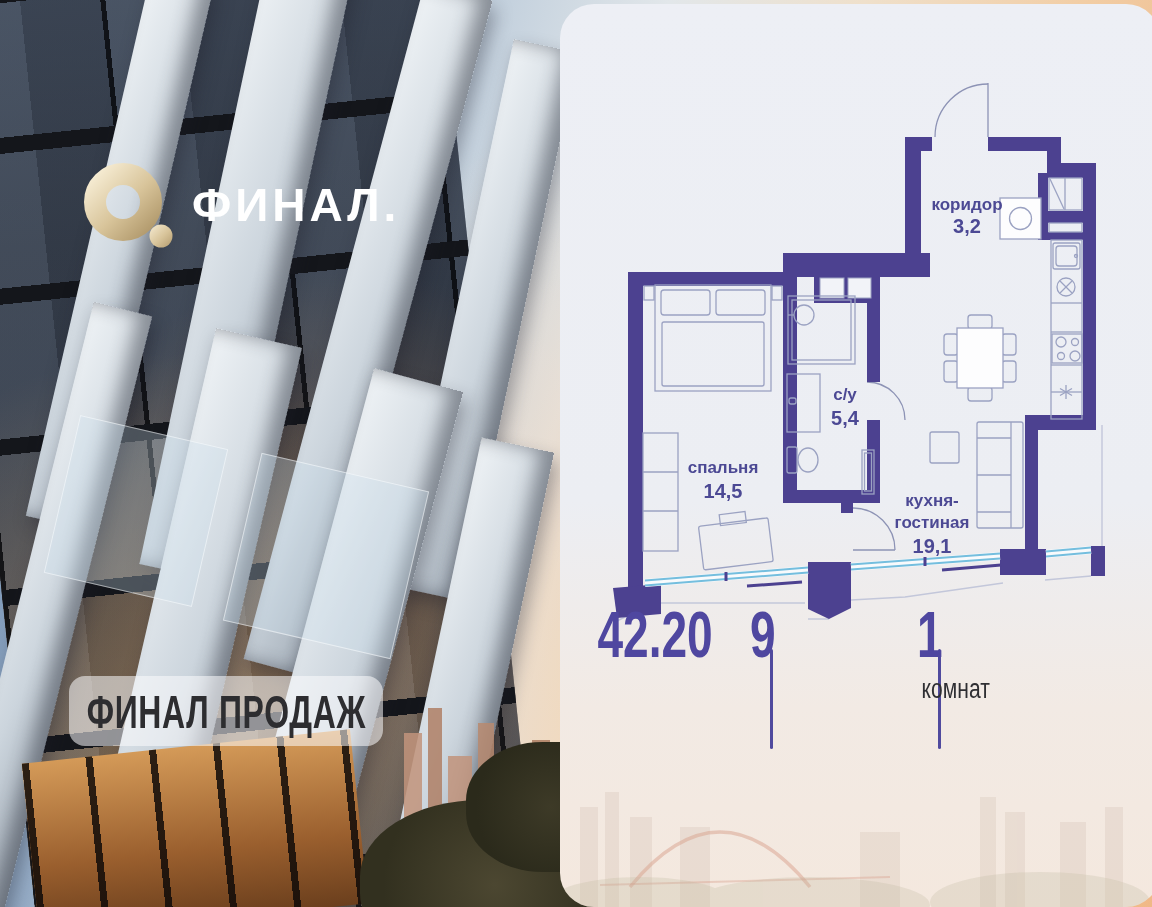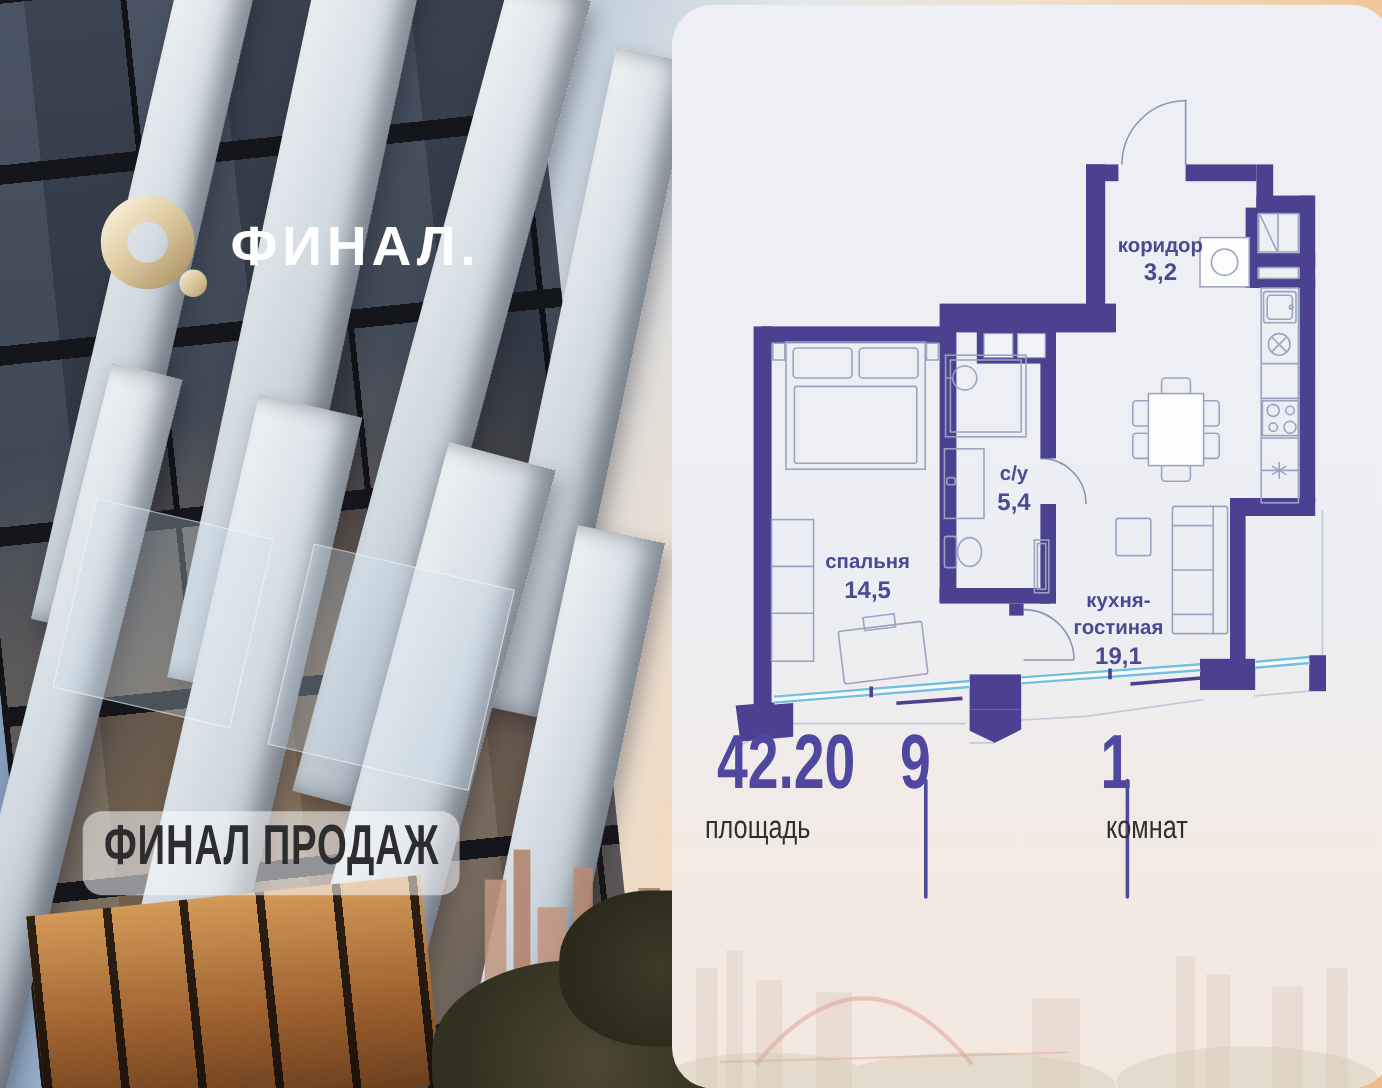--- a/index.html
+++ b/index.html
@@ -46,21 +46,21 @@
   .trees2{position:absolute;left:466px;top:742px;width:170px;height:130px;border-radius:45%;
     background:radial-gradient(circle,#3d3a27,#2b2a1b 70%);}
 
   
   .logo{position:absolute;left:80px;top:156px;width:470px;height:110px;z-index:4;}
   .logo-text{position:absolute;left:112px;top:22px;color:#fff;font-size:46px;font-weight:700;
              letter-spacing:4px;}
   
   .badge{position:absolute;left:69px;top:676px;width:314px;height:70px;z-index:4;
          background:rgba(252,252,253,.55);border-radius:16px;
-         display:flex;justify-content:center;}
+         display:flex;align-items:center;justify-content:center;}
   .badge span{display:inline-block;transform:scaleX(.68);white-space:nowrap;
               font-size:47px;font-weight:700;color:#2d2d30;letter-spacing:1px;}
 
   
   .card{position:absolute;left:560px;top:4px;width:600px;height:903px;z-index:6;
         border-radius:34px;overflow:hidden;
         background:linear-gradient(180deg,#edeff5 0%,#eceef3 55%,#f2eae4 78%,#f4e8de 100%);}
   .cardcity{position:absolute;left:0;bottom:0;width:600px;height:170px;opacity:.55;}
 
   .plan{position:absolute;left:45px;top:66px;}
@@ -327,21 +327,20 @@
       </g>
       <g>
         <text class="rn" x="327" y="436">кухня-</text>
         <text class="rn" x="327" y="458">гостиная</text>
         <text class="ra" x="327" y="483">19,1</text>
       </g>
     </svg>
 
     <div class="stat" style="left:125px">
       <div class="v">42.20</div>
-      <div class="l"><span>площадь</span></div>
     </div>
     <div class="sdiv" style="left:210px"></div>
     <div class="stat" style="left:295px">
       <div class="v">9</div>
     </div>
     <div class="sdiv" style="left:378px"></div>
     <div class="stat" style="left:462px">
       <div class="v">1</div>
       <div class="l"><span>комнат</span></div>
     </div>

